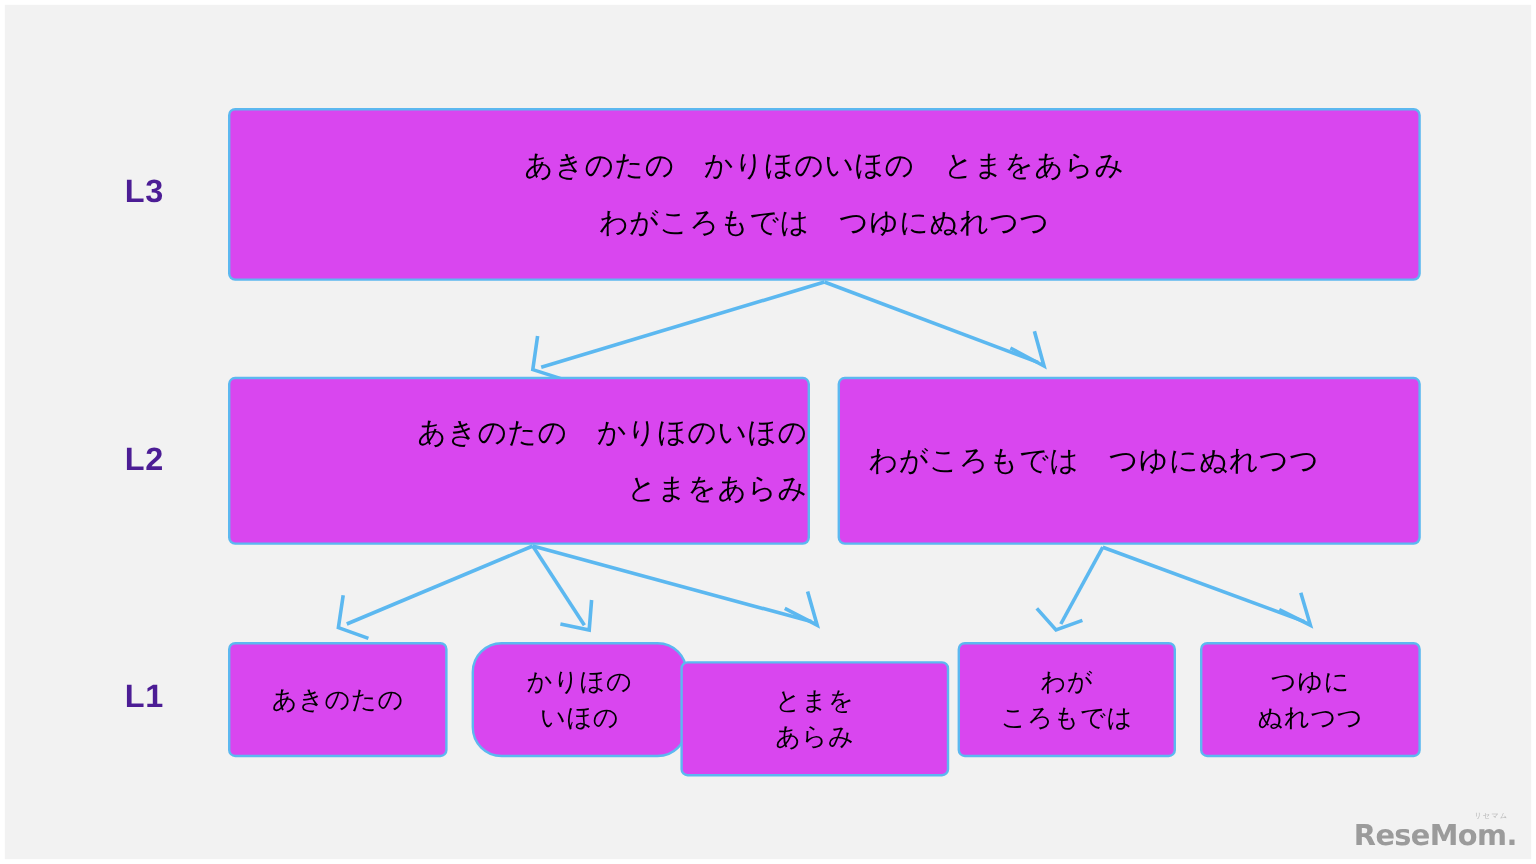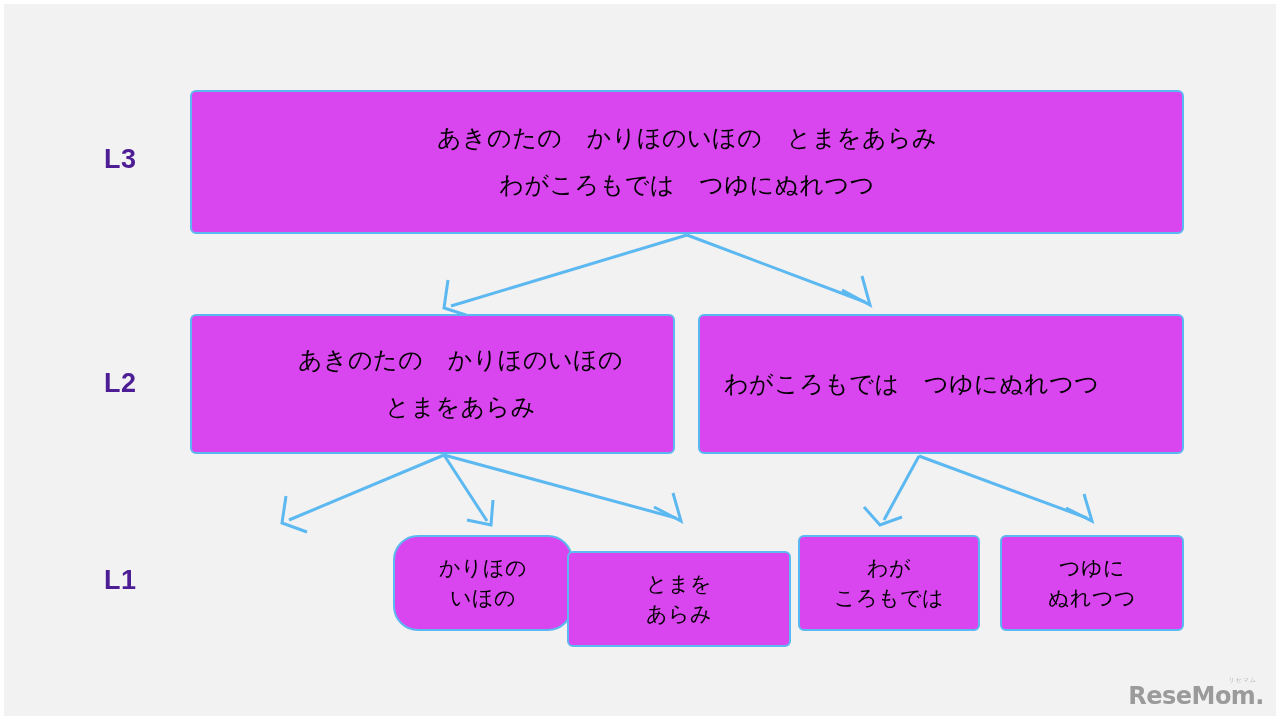--- a/index.html
+++ b/index.html
@@ -72,21 +72,21 @@
   
   .node-l2 {
     top: 310px;
     height: 140px;
   }
   #node-l2-left {
     left: 186px;
     width: 485px;
   }
   #node-l2-left .txt {
-    text-align: center;
+    text-align: right;
     padding-left: 56px;
     font-size: 24px;
     line-height: 47px;
     letter-spacing: 0.5px;
   }
   #node-l2-right {
     left: 694px;
     width: 486px;
   }
   #node-l2-right .txt {
@@ -218,20 +218,23 @@
   </div>
 
   <div class="node node-l2" id="node-l2-left">
     <span class="txt">あきのたの　かりほのいほの
 とまをあらみ</span>
   </div>
   <div class="node node-l2" id="node-l2-right">
     <span class="txt">わがころもでは　つゆにぬれつつ</span>
   </div>
 
+  <div class="node node-l1" id="node-l1-0">
+    <span class="txt">あきのたの</span>
+  </div>
   <div class="node node-l1" id="node-l1-1">
     <span class="txt">かりほの
 いほの</span>
   </div>
   <div class="node node-l1" id="node-l1-2">
     <span class="txt">とまを
 あらみ</span>
   </div>
   <div class="node node-l1" id="node-l1-3">
     <span class="txt">わが

